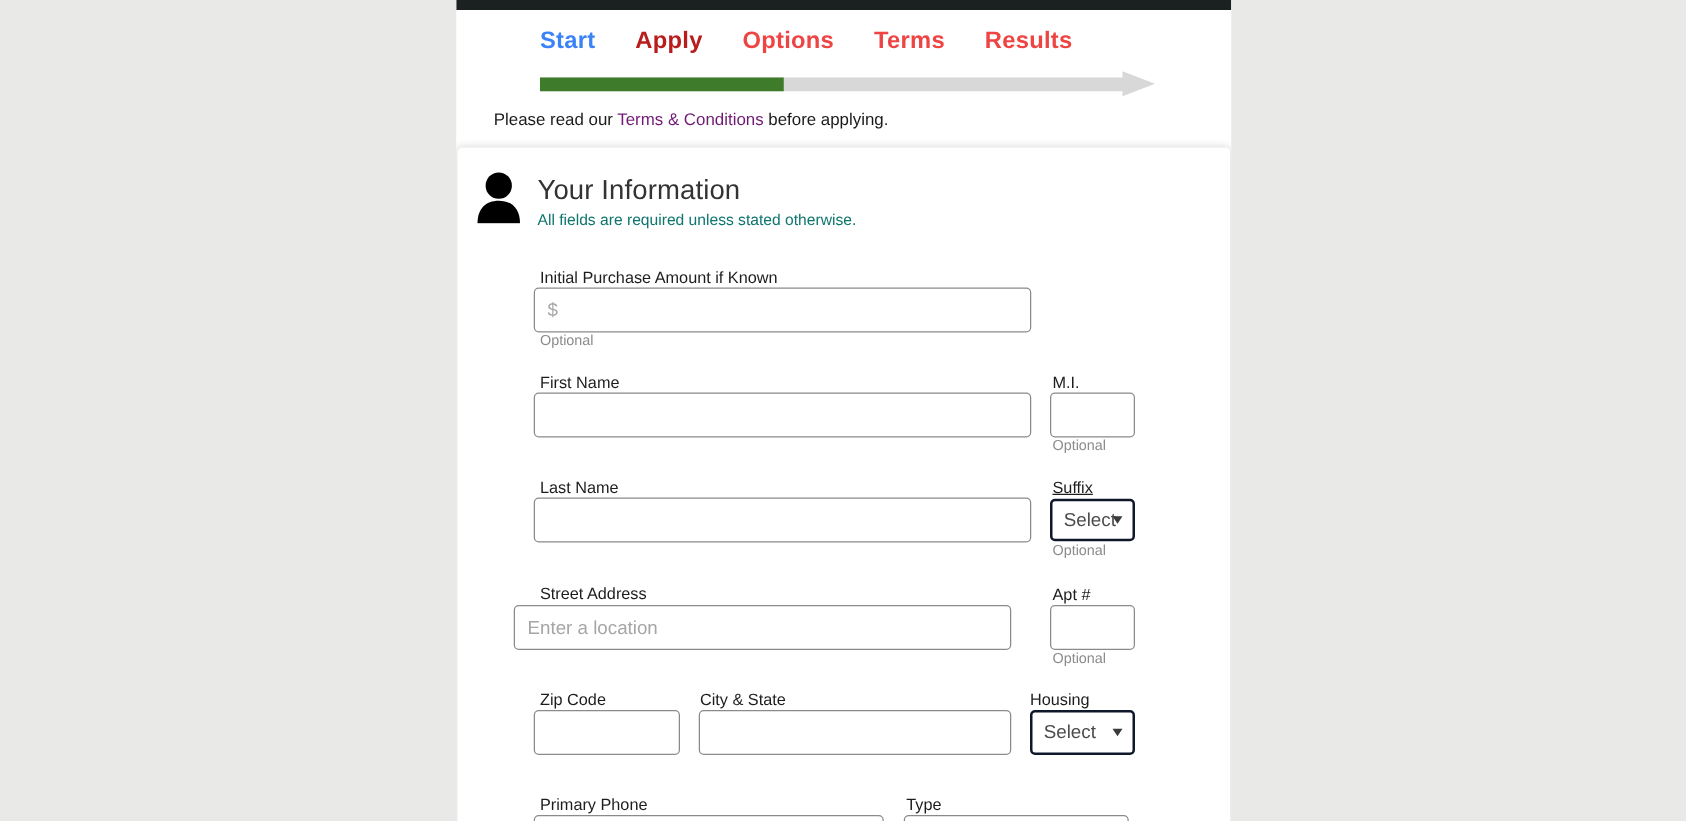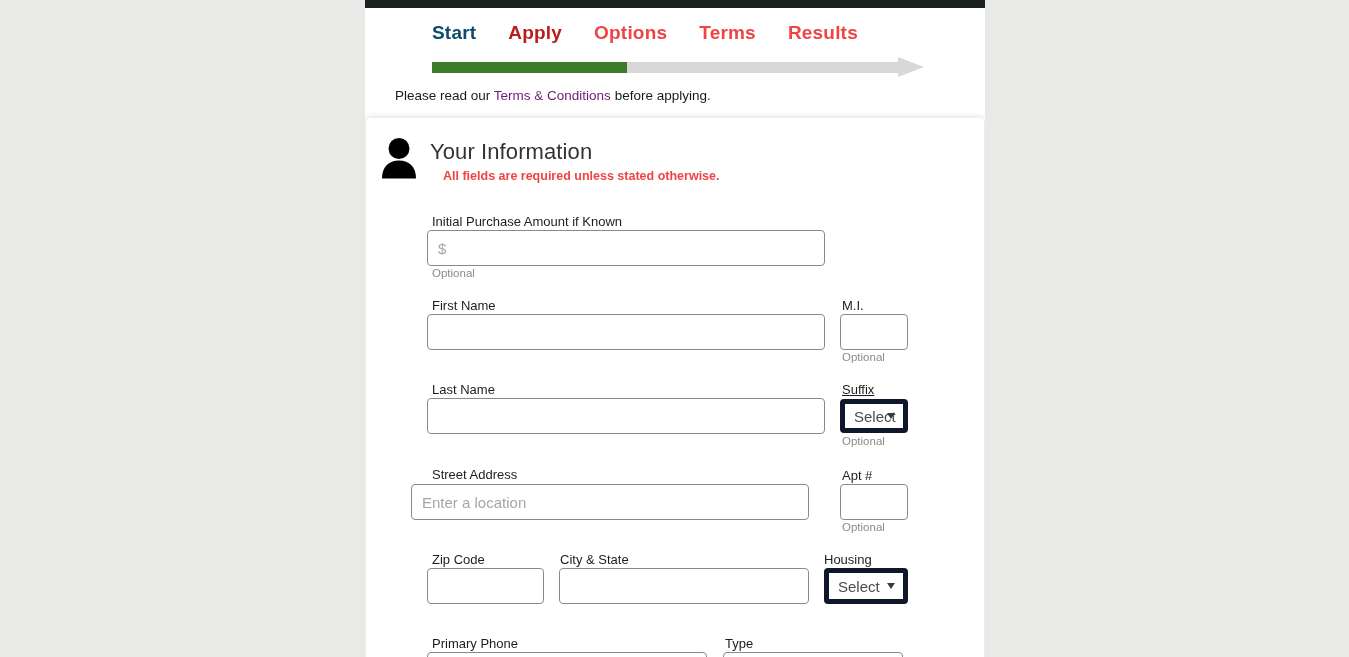--- a/index.html
+++ b/index.html
@@ -49,21 +49,21 @@
     padding-left: 67px;
     box-sizing: border-box;
   }
   .step {
     font-size: 19px;
     font-weight: bold;
     letter-spacing: 0.2px;
     white-space: nowrap;
     margin-right: 32px;
   }
-  .step.done { color: #0c4a6e; }
+  .step.done { color: #3b82f6; }
   .step.current { color: #b91c1c; }
   .step.upcoming { color: #ef4444; }
 
   .progress-wrap {
     position: absolute;
     left: 67px;
     top: 49px;
     width: 494px;
     height: 22px;
   }
@@ -139,25 +139,24 @@
     position: absolute;
     left: 51px;
     top: 2px;
     font-size: 22px;
     color: #333333;
     font-weight: normal;
     letter-spacing: 0.1px;
   }
   .card-sub {
     position: absolute;
-    left: 64px;
+    left: 51px;
     top: 32px;
     font-size: 12.5px;
-    color: #ef4444;
-    font-weight: bold;
+    color: #0f766e;
   }
 
   
   .form {
     position: absolute;
     left: 0;
     top: 0;
     width: 618px;
     height: 560px;
   }
@@ -185,21 +184,21 @@
     padding: 0 10px;
     outline: none;
   }
   .inp::placeholder {
     color: #a6a6a6;
     opacity: 1;
   }
   .sel {
     position: absolute;
     box-sizing: border-box;
-    border: 5px solid #0f172a;
+    border: 2px solid #0f172a;
     border-radius: 4px;
     background: #ffffff;
     cursor: pointer;
   }
   .sel-text {
     position: absolute;
     left: 9px;
     top: 50%;
     transform: translateY(-50%);
     font-size: 15px;

